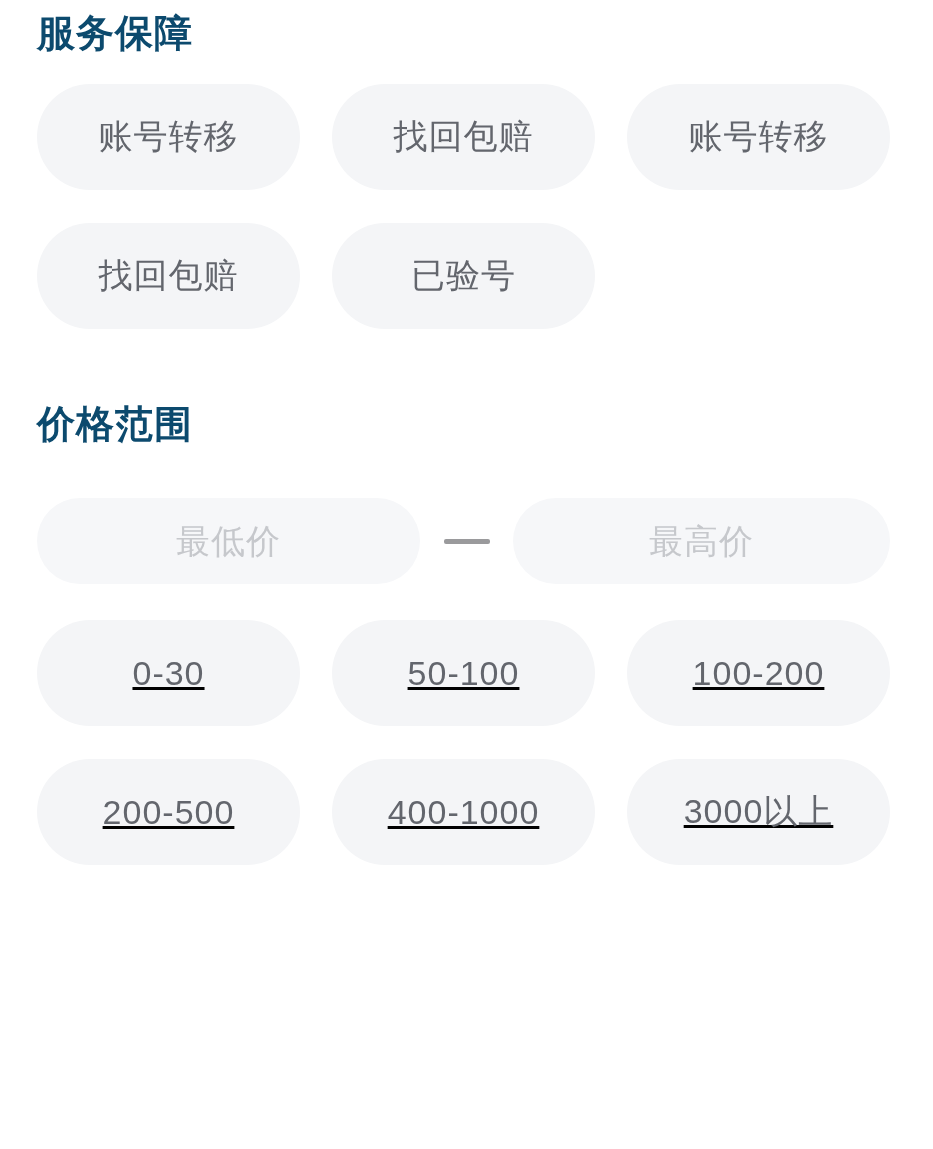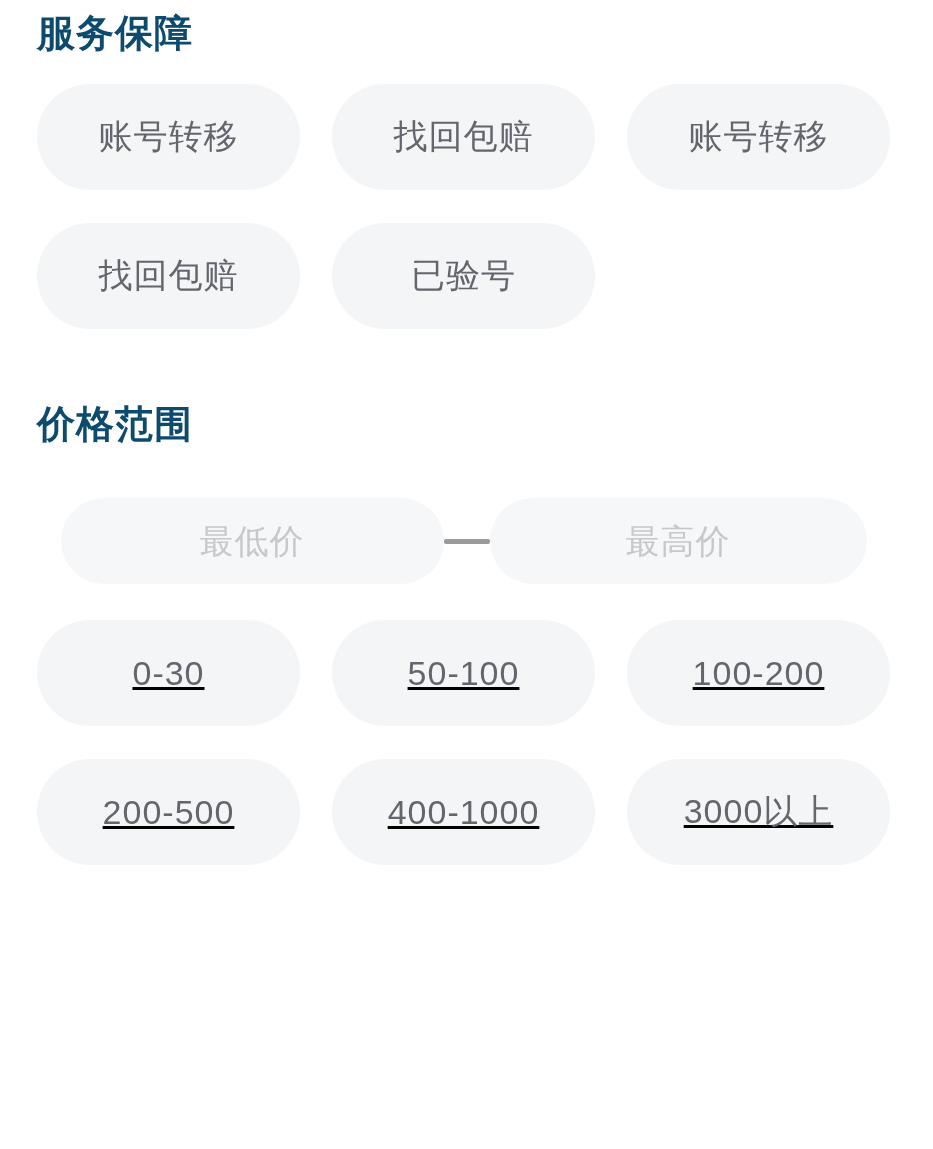--- a/index.html
+++ b/index.html
@@ -40,21 +40,21 @@
     display: flex;
     align-items: center;
     justify-content: center;
     cursor: pointer;
     letter-spacing: 1px;
   }
   .price-title { margin-top: 72px; }
   .range-row {
     display: flex;
     align-items: center;
-    justify-content: center;
+    justify-content: space-between;
     margin-top: 51px;
   }
   .range-input {
     height: 86px;
     border: none;
     outline: none;
     border-radius: 43px;
     background: #f6f7f9;
     font-size: 34px;
     font-family: inherit;

